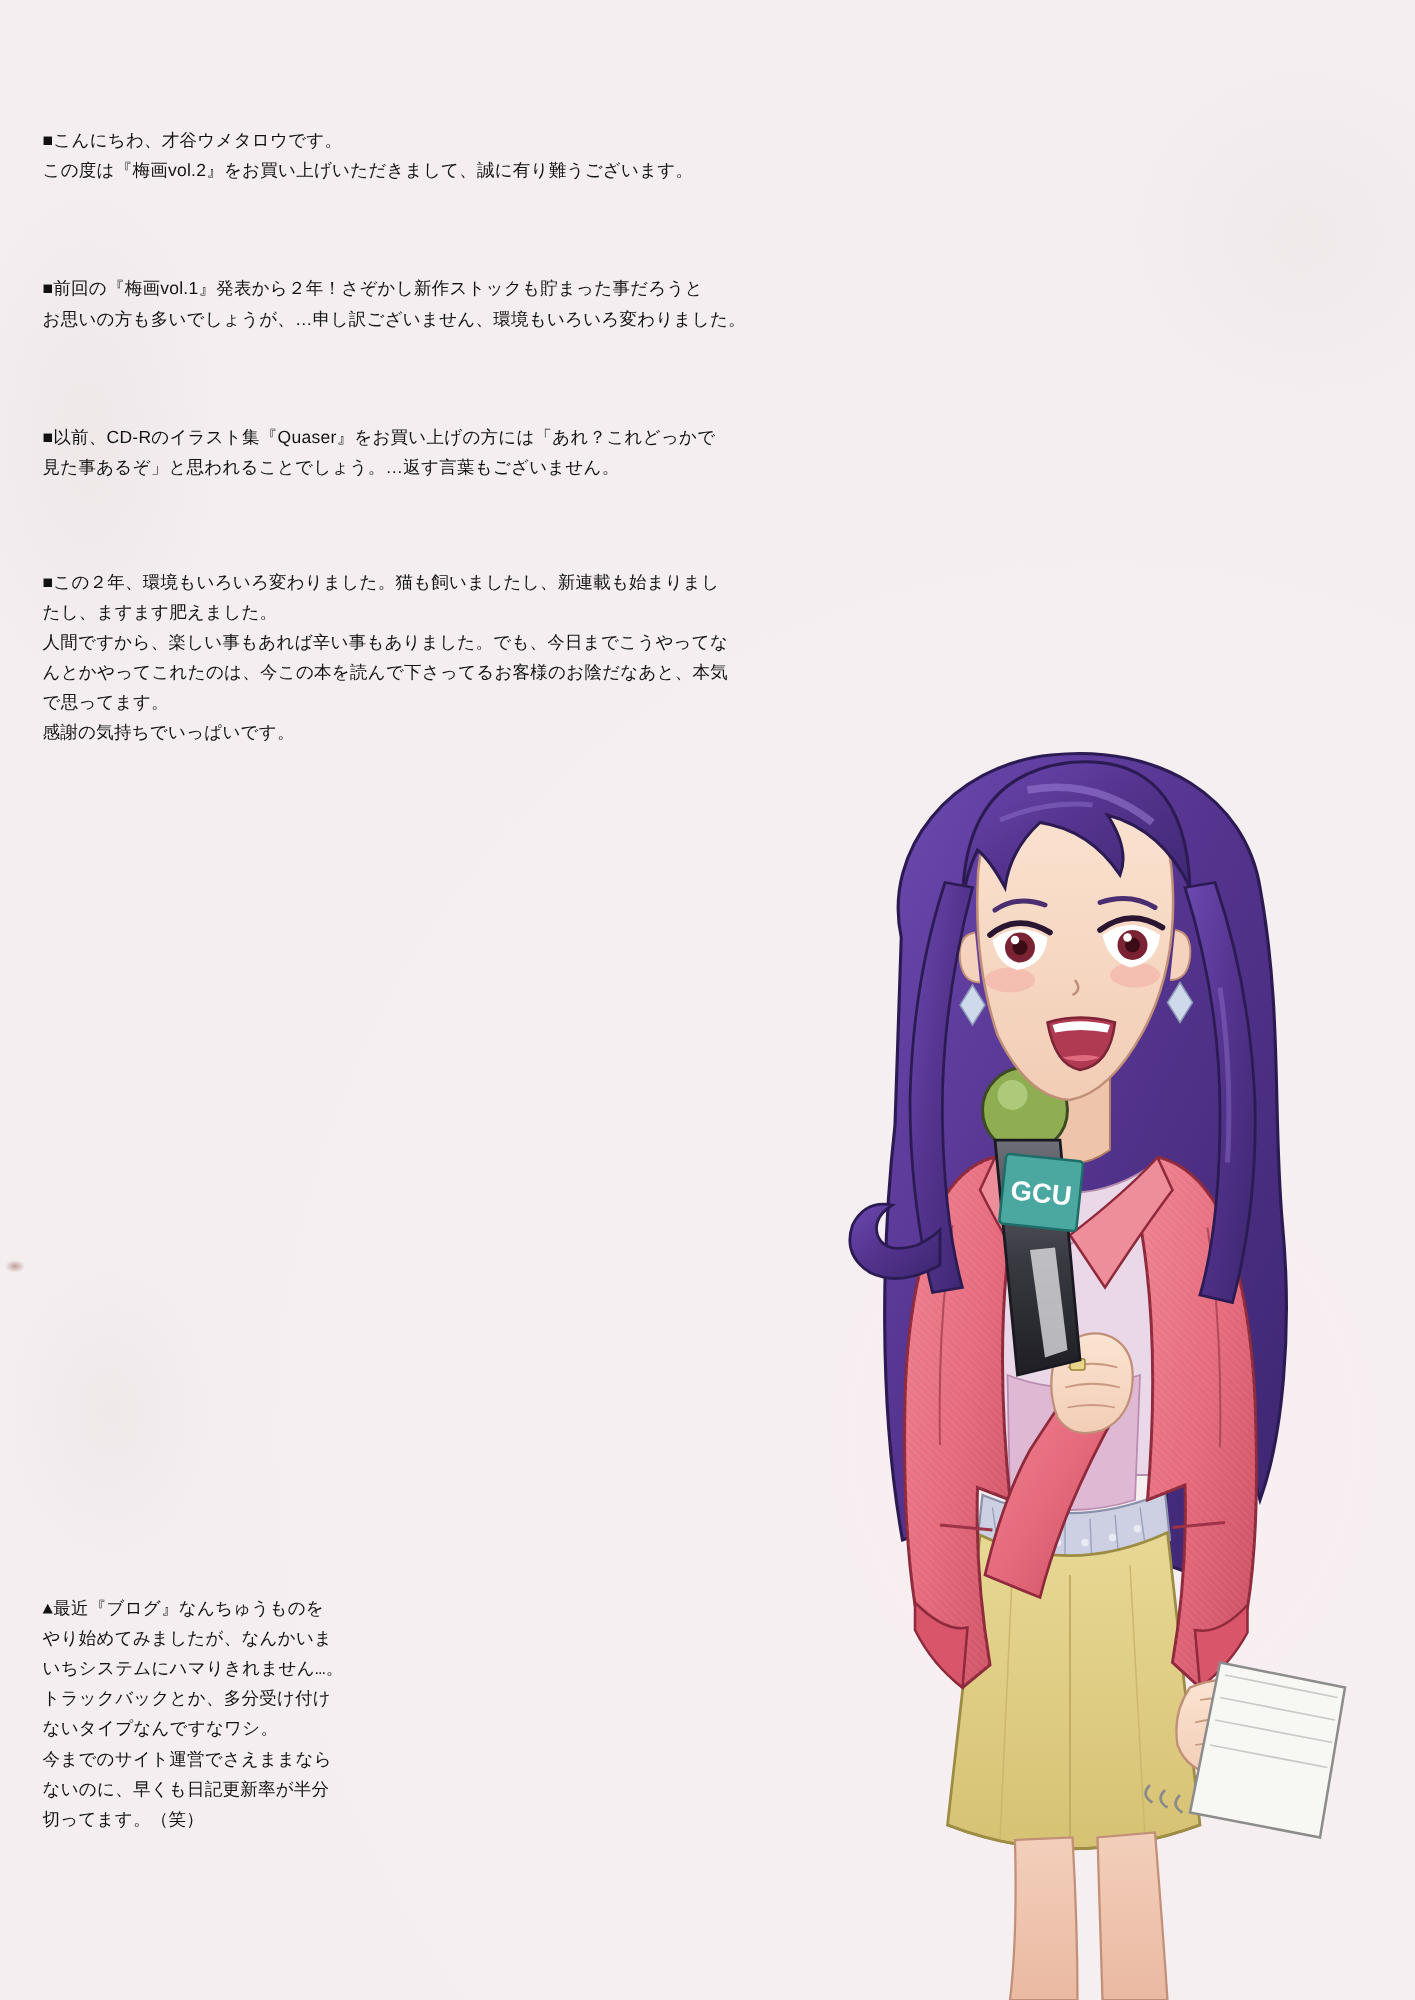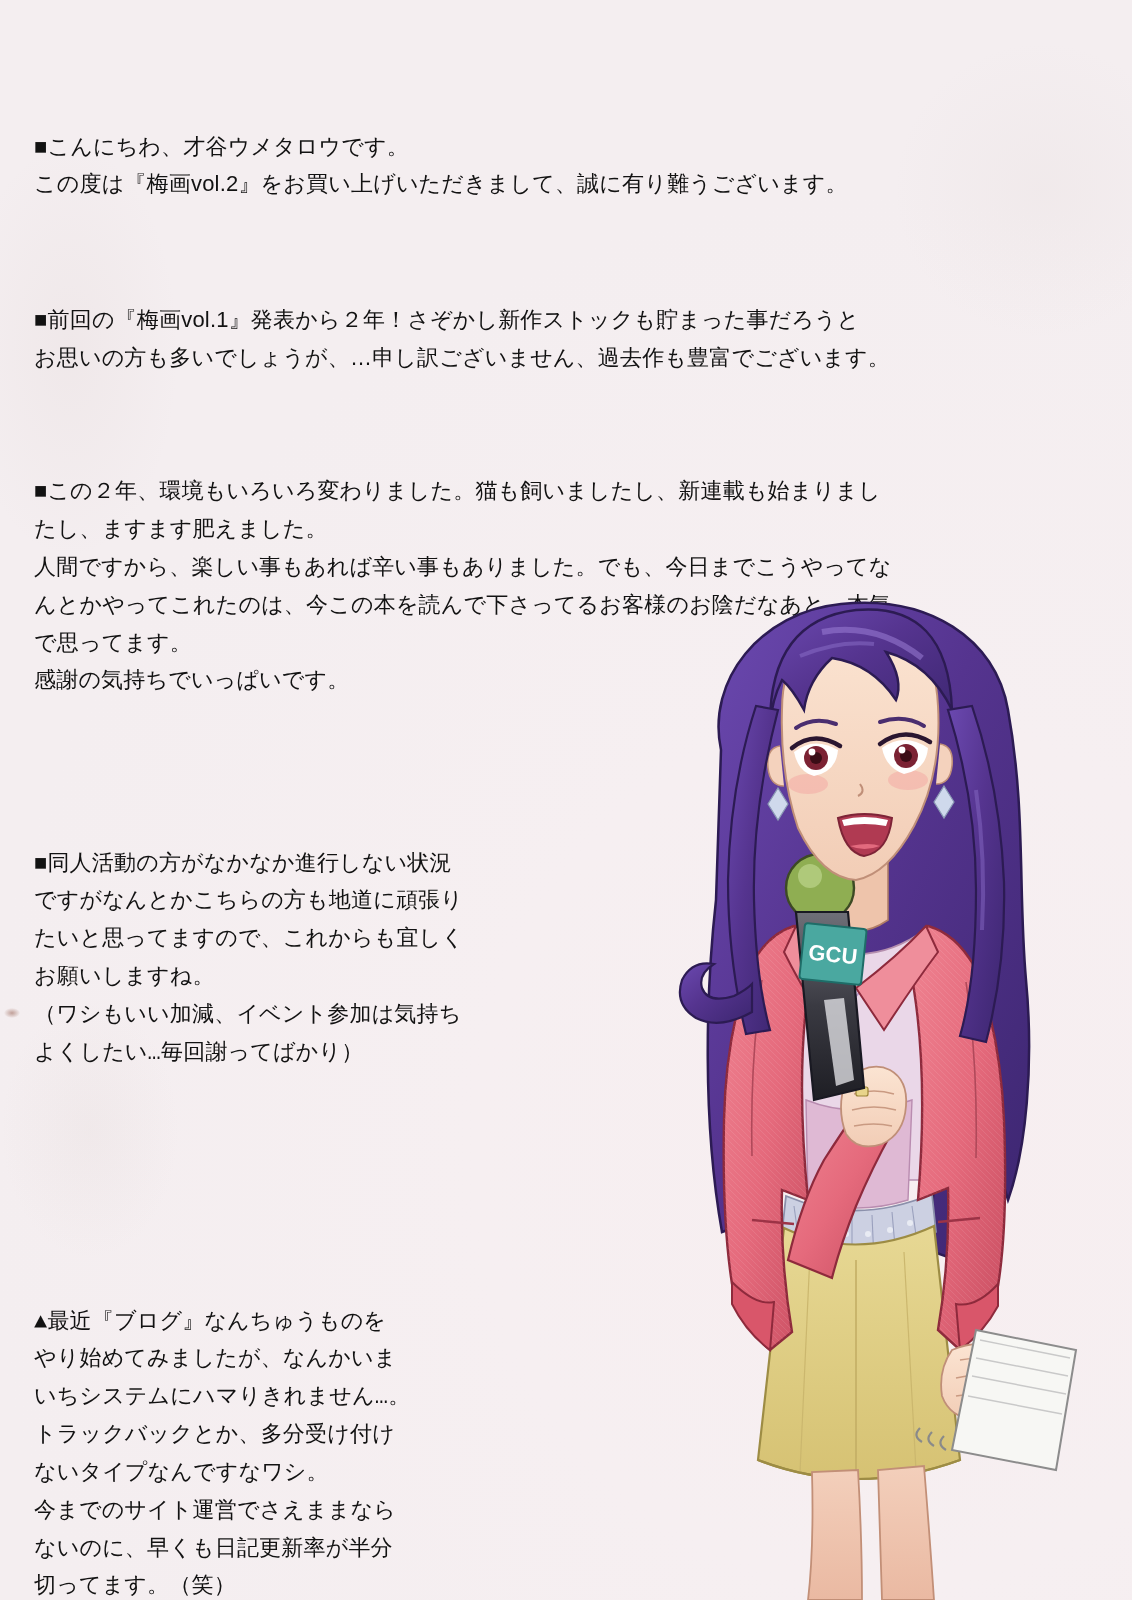--- a/index.html
+++ b/index.html
@@ -34,21 +34,21 @@
     width: 16px;
     height: 10px;
     background: radial-gradient(ellipse at center, rgba(150,95,80,0.55), rgba(150,95,80,0) 72%);
     border-radius: 50%;
     pointer-events: none;
   }
 
   
   .text-block {
     position: absolute;
-    font-size: 22px;
+    font-size: 14px;
     line-height: 1.72;
     letter-spacing: 0.2px;
     color: #121212;
     white-space: pre-wrap;
   }
   #block-top    { left: 34px; top: 52px;  width: 1010px; }
   #block-mid    { left: 34px; top: 770px; width: 530px; }
   #block-bottom { left: 34px; top: 1228px; width: 520px; }
 
   .para { margin: 0 0 22px 0; }
@@ -71,37 +71,31 @@
 
   <div class="paper-blotch blotch-a"></div>
   <div class="paper-blotch blotch-b"></div>
   <div class="paper-blotch blotch-c"></div>
   <div class="smudge"></div>
 
   <div class="text-block" id="block-top">
     <p class="para">■こんにちわ、才谷ウメタロウです。
 この度は『梅画vol.2』をお買い上げいただきまして、誠に有り難うございます。</p>
     <p class="para">■前回の『梅画vol.1』発表から２年！さぞかし新作ストックも貯まった事だろうと
-お思いの方も多いでしょうが、…申し訳ございません、過去作も豊富でございます。</p>
+お思いの方も多いでしょうが、…申し訳ございません、環境もいろいろ変わりました。</p>
+    <p class="para">■以前、CD-Rのイラスト集『Quaser』をお買い上げの方には「あれ？これどっかで
+見た事あるぞ」と思われることでしょう。…返す言葉もございません。</p>
     <p class="para">■この２年、環境もいろいろ変わりました。猫も飼いましたし、新連載も始まりまし
 たし、ますます肥えました。
 人間ですから、楽しい事もあれば辛い事もありました。でも、今日までこうやってな
 んとかやってこれたのは、今この本を読んで下さってるお客様のお陰だなあと、本気
 で思ってます。
 感謝の気持ちでいっぱいです。</p>
   </div>
 
-  <div class="text-block" id="block-mid">
-    <p class="para">■同人活動の方がなかなか進行しない状況
-ですがなんとかこちらの方も地道に頑張り
-たいと思ってますので、これからも宜しく
-お願いしますね。
-（ワシもいい加減、イベント参加は気持ち
-よくしたい…毎回謝ってばかり）</p>
-  </div>
 
   <div class="text-block" id="block-bottom">
     <p class="para">▲最近『ブログ』なんちゅうものを
 やり始めてみましたが、なんかいま
 いちシステムにハマりきれません…。
 トラックバックとか、多分受け付け
 ないタイプなんですなワシ。
 今までのサイト運営でさえままなら
 ないのに、早くも日記更新率が半分
 切ってます。（笑）</p>

